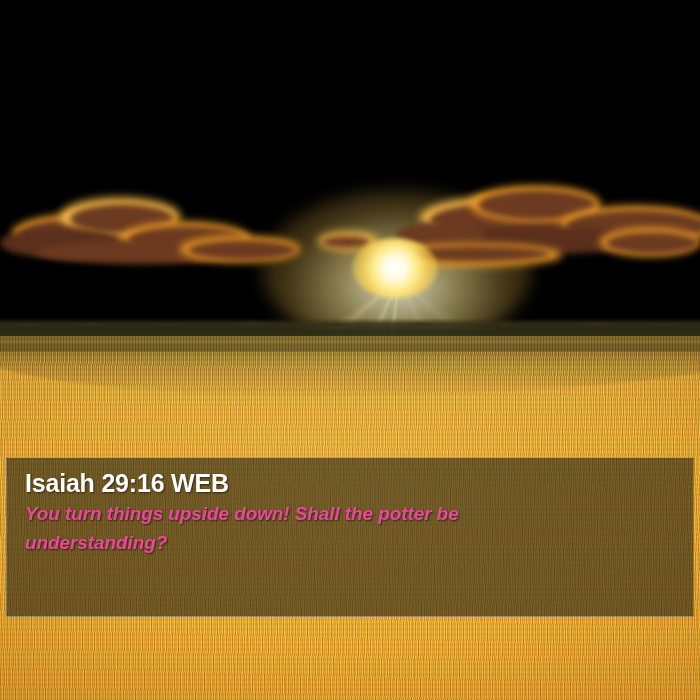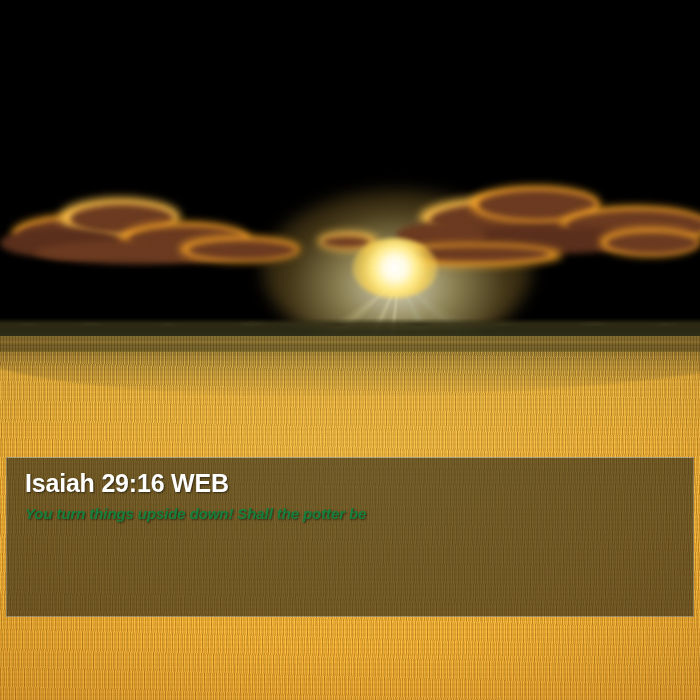--- a/index.html
+++ b/index.html
@@ -269,25 +269,25 @@
     font-family: "Liberation Sans", sans-serif;
     font-weight: bold;
     font-size: 25px;
     line-height: 30px;
     letter-spacing: -0.2px;
     text-shadow: 1px 1px 2px rgba(0,0,0,0.55);
     margin: 0 0 2px 2px;
     white-space: nowrap;
   }
   .verse-body {
-    color: #15803d;
+    color: #ec4899;
     font-family: "Liberation Sans", sans-serif;
     font-weight: bold;
     font-style: italic;
-    font-size: 15px;
+    font-size: 19px;
     line-height: 28.5px;
     letter-spacing: -0.1px;
     text-shadow: 1px 1px 2px rgba(0,0,0,0.55);
     margin: 0 0 0 2px;
   }
   .verse-body .vline { display: block; white-space: nowrap; }
 </style>
 </head>
 <body>
 
@@ -338,16 +338,17 @@
   <div class="field-strip"></div>
   <div class="field-curve"></div>
   <div class="wheat-tex"></div>
   <div class="wheat-tex2"></div>
   <div class="field-vignette"></div>
 
   <div class="verse-panel">
     <div class="verse-ref">Isaiah 29:16 WEB</div>
     <div class="verse-body">
       <span class="vline">You turn things upside down! Shall the potter be</span>
+      <span class="vline">understanding?</span>
     </div>
   </div>
 
 </div>
 
 </body></html>

